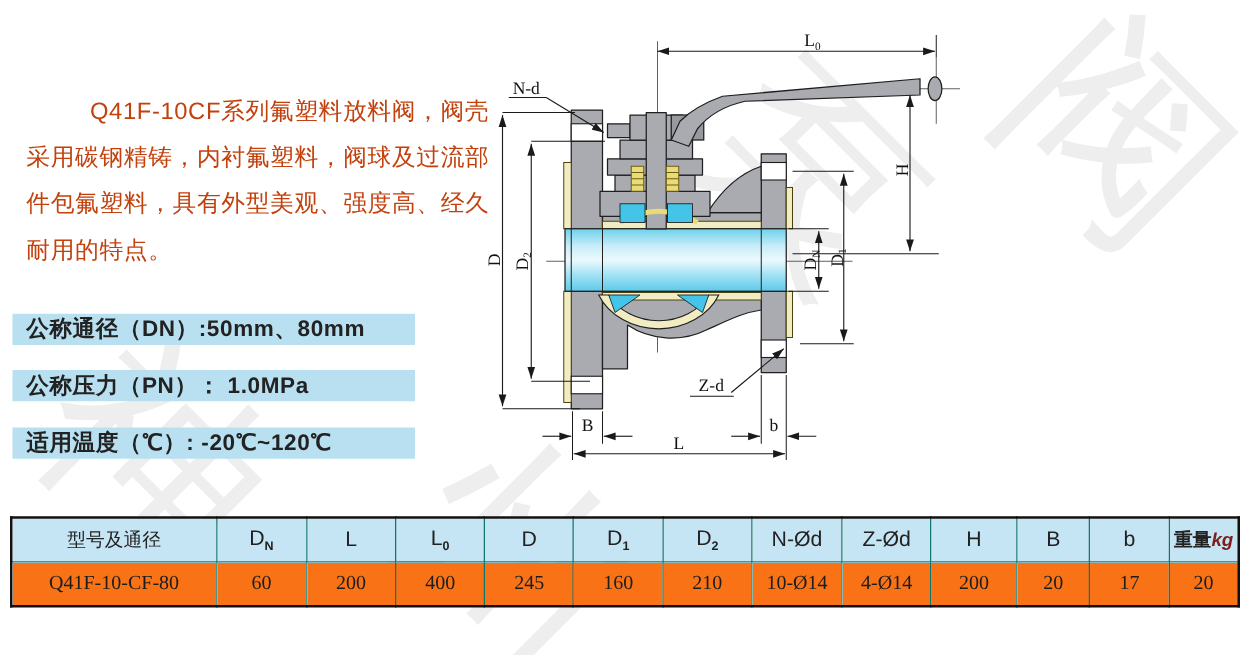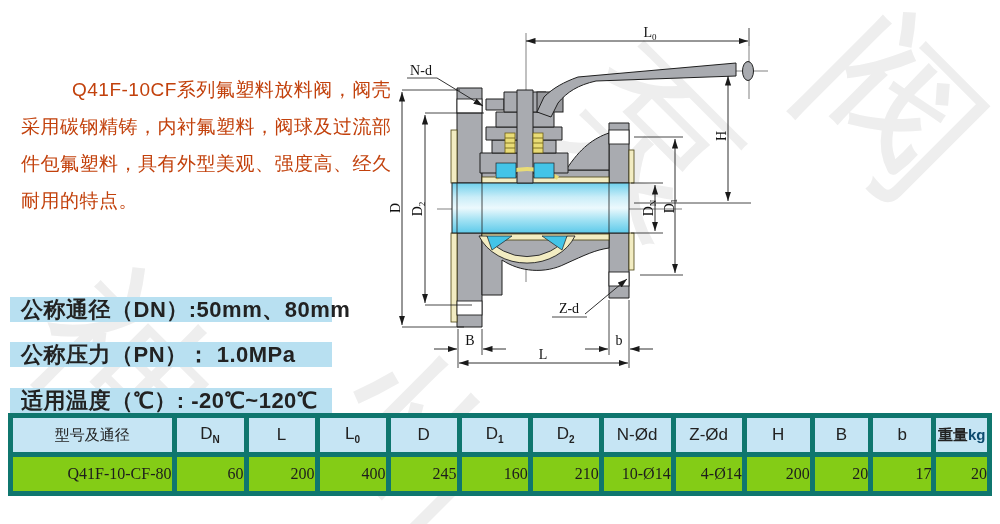--- a/index.html
+++ b/index.html
@@ -15,24 +15,23 @@
   }
   
   .intro{
     position:absolute;left:21px;top:71px;width:374px;z-index:1;
     font-size:19px;line-height:37px;color:#c2410c;letter-spacing:.5px;
     text-indent:51px;
   }
   
   .bar{
     position:absolute;left:10px;width:322px;height:25px;z-index:1;
-    background:#b8e0f1;color:#222;font-size:22px;font-weight:600;
+    background:#b8e0f1;color:#222;font-size:18px;font-weight:600;
     line-height:25px;padding-left:11px;box-sizing:border-box;white-space:pre;
     letter-spacing:.5px;
-    margin-top:46px;
   }
   .bar.dn{top:251px}.bar.pn{top:296px}.bar.temp{top:342px}
   
   svg.drawing{position:absolute;left:385px;top:20px;z-index:1;}
   svg.drawing text{
     font-family:"Liberation Serif",serif;font-size:14px;fill:#111;
     text-anchor:middle;
   }
   svg.drawing tspan.sub{font-size:9px;}
   .dim{stroke:#1a1a1a;stroke-width:.9;fill:none;}
@@ -42,29 +41,29 @@
   .metal2{fill:#98999d;stroke:#1f1f1f;stroke-width:1;}
   .lin{fill:#f2ecc2;stroke:#4a430f;stroke-width:.8;}
   .cy{fill:#43c4e8;stroke:#1f1f1f;stroke-width:.7;}
   .boltband{fill:#ffffff;stroke:#1f1f1f;stroke-width:.9;}
   
   table.spec{
     position:absolute;left:8px;top:413px;width:984px;z-index:1;
     border-collapse:collapse;border:2px solid #111;table-layout:fixed;
   }
   table.spec th,table.spec td{
-    border:5px solid #0f766e;height:34px;text-align:center;vertical-align:middle;
+    border:1px solid #0f766e;height:34px;text-align:center;vertical-align:middle;
     padding:0;overflow:hidden;
   }
   table.spec thead th{background:#c6e5f4;}
-  table.spec tr.alt td{background:#84cc16;text-align:right;}
+  table.spec tr.alt td{background:#f97316;}
   .hm{font-family:"Liberation Sans",sans-serif;font-size:17px;font-weight:normal;color:#222;}
   .hcjk{font-size:15px;}
   .hb{font-weight:bold;}
-  .hsuf{font-family:"Liberation Sans",sans-serif;font-size:15px;color:#0c4a6e;}
+  .hsuf{font-family:"Liberation Sans",sans-serif;font-size:15px;color:#7f1d1d;font-style:italic;}
   table.spec th sub{font-size:10px;font-family:"Liberation Sans",sans-serif;color:#222;}
   table.spec td{font-family:"Liberation Serif",serif;font-size:16px;color:#1d1d1d;}
 </style>
 </head>
 <body>
 
 <span class="wm" style="left:40px;top:280px">神</span>
 <span class="wm" style="left:330px;top:360px">州</span>
 <span class="wm" style="left:560px;top:60px">泵</span>
 <span class="wm" style="left:810px;top:20px">阀</span>

